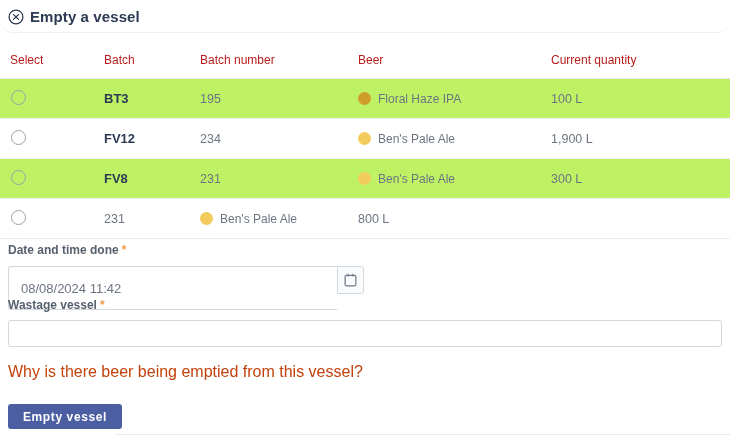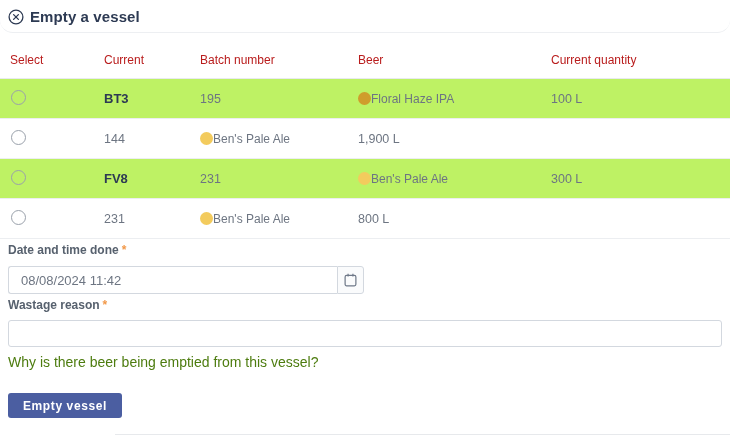--- a/index.html
+++ b/index.html
@@ -16,78 +16,79 @@
   .grid-row { display:grid; grid-template-columns:94px 96px 158px 193px 1fr;
     padding-left:10px; align-items:center; }
   .thead { height:46px; align-items:end; padding-bottom:11px; border-bottom:1px solid #e8eaee; }
   .th { font-size:12px; font-weight:500; color:#b91c1c; }
   .row { height:40px; border-bottom:1px solid #eceef1; font-size:12.5px; color:#6d7582; }
   .row.striped { background:#bef264; }
   .row:last-of-type { border-bottom:none; }
   .vessel { font-size:13px; font-weight:700; color:#2d3a53; }
   .radio { width:15px; height:15px; border:1.5px solid #9aa1ab; border-radius:50%;
     display:inline-block; background:transparent; cursor:pointer; margin-left:1px; }
-  .beer-cell { display:flex; }
+  .beer-cell { display:flex; gap:7px; }
   .dot { width:13px; height:13px; border-radius:50%; display:inline-block; flex:none; }
   .beer-name { font-size:12px; color:#6d7582; }
 
   
   .form-area { padding:0 8px; }
   .field-label { margin-top:4px; font-size:12px; font-weight:700; color:#57616e; }
   .req { color:#f2994a; font-weight:700; margin-left:3px; }
   .dt-group { margin-top:9px; display:flex; width:356px; height:28px; }
-  .dt-input { flex:1; height:28px; border:1px solid #d3d8df; border-right:none;
+  .dt-input { flex:1; height:44px; border:1px solid #d3d8df; border-right:none;
     border-radius:3px 0 0 3px; padding:0 12px; font-size:13px; color:#6d7582;
     font-family:"Liberation Sans", sans-serif; outline:none; background:#fff; }
   .dt-addon { width:27px; height:28px; border:1px solid #d3d8df; border-radius:0 3px 3px 0;
     background:#fafbfc; display:flex; align-items:center; justify-content:center; cursor:pointer; }
   .wastage-input { margin-top:8px; width:714px; height:27px; border:1px solid #d3d8df;
     border-radius:3px; padding:0 12px; font-size:13px; color:#6d7582;
     font-family:"Liberation Sans", sans-serif; outline:none; background:#fff; display:block; }
-  .helper { margin-top:7px; font-size:14px; color:#4d7c0f; }
+  .helper { margin-top:16px; font-size:16px; color:#c2410c; }
   .submit-btn { margin-top:23px; height:25px; padding:0 15px; background:#4b5ea1;
     border:none; border-radius:3px; color:#ffffff; font-size:12px; font-weight:700;
     letter-spacing:.6px; font-family:"Liberation Sans", sans-serif; cursor:pointer; }
   .bottom-rule { position:absolute; left:115px; right:0; bottom:1px; height:1px; background:#e7e9ec; }
 </style>
 </head>
 <body>
 
 <div class="hdr">
   <span class="close-btn">
     <svg width="16" height="16" viewBox="0 0 16 16">
       <circle cx="8" cy="8" r="6.9" fill="none" stroke="#2d3a53" stroke-width="1.3"></circle>
       <path d="M5.6 5.6 L10.4 10.4 M10.4 5.6 L5.6 10.4" stroke="#2d3a53" stroke-width="1.3" stroke-linecap="round"></path>
     </svg>
   </span>
   <span class="title">Empty a vessel</span>
 </div>
 
 <div class="grid-row thead">
   <div class="th">Select</div>
-  <div class="th">Current</div>
+  <div class="th">Batch</div>
   <div class="th">Batch number</div>
   <div class="th">Beer</div>
   <div class="th">Current quantity</div>
 </div>
 
 <div class="grid-row row striped">
   <div><span class="radio"></span></div>
   <div class="vessel">BT3</div>
   <div>195</div>
   <div class="beer-cell">
     <span class="dot" style="background: rgb(207, 157, 44);"></span>
     <span class="beer-name">Floral Haze IPA</span>
   </div>
   <div>100 L</div>
 </div>
 
 <div class="grid-row row">
   <div><span class="radio"></span></div>
-  <div>144</div>
+  <div class="vessel">FV12</div>
+  <div>234</div>
   <div class="beer-cell">
     <span class="dot" style="background: rgb(243, 203, 93);"></span>
     <span class="beer-name">Ben's Pale Ale</span>
   </div>
   <div>1,900 L</div>
 </div>
 
 <div class="grid-row row striped">
   <div><span class="radio"></span></div>
   <div class="vessel">FV8</div>
@@ -119,21 +120,21 @@
     <span class="dt-addon">
       <svg width="13" height="14" viewBox="0 0 14 15">
         <rect x="1.2" y="2.6" width="11.6" height="11.2" rx="1.6" fill="none" stroke="#6e7888" stroke-width="1.3"></rect>
         <line x1="4.4" y1="0.8" x2="4.4" y2="3.6" stroke="#6e7888" stroke-width="1.3"></line>
         <line x1="9.6" y1="0.8" x2="9.6" y2="3.6" stroke="#6e7888" stroke-width="1.3"></line>
       </svg>
     </span>
   </div>
 
   <div class="field-label">
-    <span>Wastage reason</span><span class="req">*</span>
+    <span>Wastage vessel</span><span class="req">*</span>
   </div>
   <input class="wastage-input" type="text" value="" style="">
   <div class="helper">Why is there beer being emptied from this vessel?</div>
 
   <button class="submit-btn" style="background: rgb(75, 94, 161);">Empty vessel</button>
 </div>
 
 <div class="bottom-rule"></div>
 
 </body></html>

